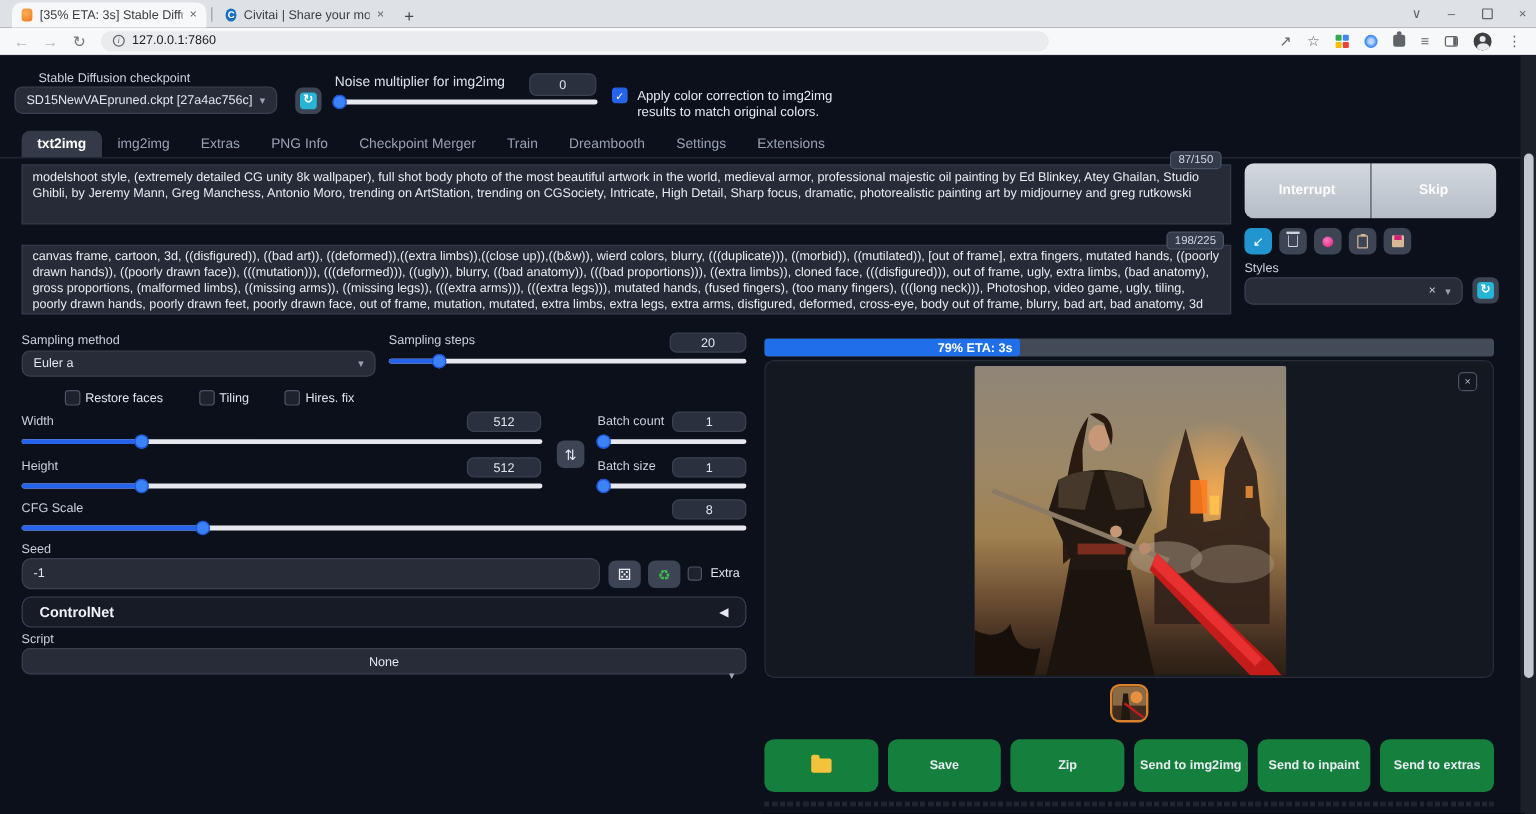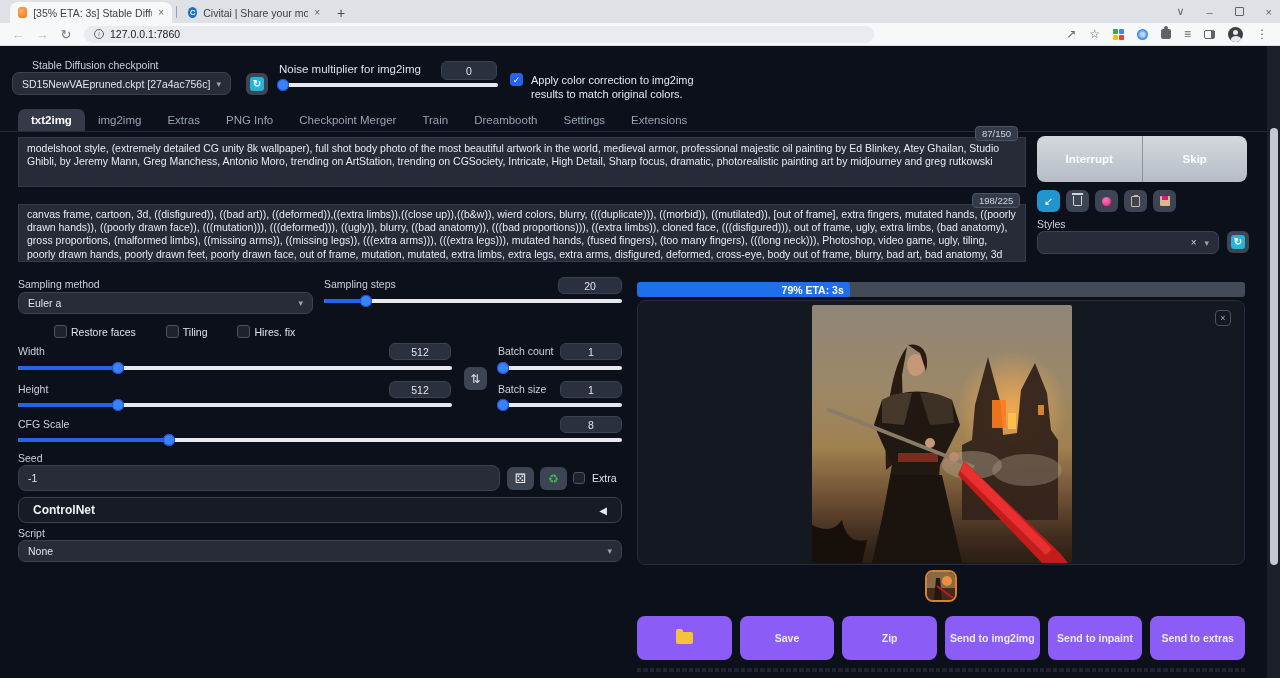--- a/index.html
+++ b/index.html
@@ -68,21 +68,21 @@
   .chip { position:absolute; background:#333a49; border:1px solid #4c5467; border-radius:4px; font-size:9.5px;
           color:#cdd3df; padding:1px 6px; z-index:3; }
 
   .tabnav { position:absolute; left:0; top:62px; width:1280px; height:24px; border-bottom:1px solid #252b3a;
             display:flex; align-items:flex-end; padding-left:18px; gap:0;text-align:right; }
   .tabnav .nav-item { font-size:11.5px; color:#98a1b3; padding:5px 13px; }
   .tabnav .nav-item.active { background:#343a48; border-radius:7px 7px 0 0; color:#fff; font-weight:bold; }
 
   .gray-big-btn { background:linear-gradient(#d3d8de,#b6bdc7); color:#fdfdfe; font-weight:bold; font-size:11.5px;
                   display:flex; align-items:center; justify-content:center; }
-  .outbtn { background:#8b5cf6; border-radius:8px; color:#e8ebf2; font-size:10.5px; font-weight:bold;
+  .outbtn { background:#15803d; border-radius:8px; color:#e8ebf2; font-size:10.5px; font-weight:bold;
             display:flex; align-items:center; justify-content:center; text-align:center; line-height:13px; padding:0 4px; }
   .folder-ic { position:relative; width:17px; height:12px; background:#f5c33b; border-radius:2px; }
   .folder-ic:before { content:""; position:absolute; left:0; top:-3px; width:7px; height:4px; background:#f5c33b; border-radius:2px 2px 0 0; }
 
   .trash-ic { position:relative; width:9px; height:10px; border:1px solid #cfd5df; border-top:none; border-radius:0 0 2px 2px; }
   .trash-ic:before { content:""; position:absolute; left:-2px; top:-3px; width:11px; height:2px; background:#cfd5df; }
   .pink-dot { width:9px; height:9px; border-radius:50%; background:radial-gradient(circle at 40% 35%, #ff79c0, #d61f77); }
   .clip-ic { width:9px; height:11px; border:1px solid #d8b894; border-radius:1px; position:relative; }
   .clip-ic:before { content:""; position:absolute; left:1.5px; top:-2px; width:4px; height:2px; background:#d8b894; }
   .save-ic { width:10px; height:10px; background:#d8b894; border-radius:1px; position:relative; }
@@ -260,21 +260,21 @@
       <span class="lbl" style="color:#dee3ec">Extra</span>
     </div>
 
     <div style="position:absolute; left:18px; top:451px; width:604px; height:26px; border:1px solid #3b4254; border-radius:8px;
                 background:#161b26; display:flex; align-items:center; padding:0 14px;">
       <span style="font-size:12px; font-weight:bold; color:#f0f2f7;">ControlNet</span>
       <span style="margin-left:auto; font-size:10px; color:#e6e9f0;">◀</span>
     </div>
 
     <div class="lbl" style="position:absolute; left:18px; top:481px;">Script</div>
-    <div class="dd" style="position:absolute; left:18px; top:494px; width:604px; height:22px;">
+    <div class="dd" style="position:absolute; left:18px; top:494px; width:604px; height:22px;flex-direction:column;">
       <span>None</span>
       <span class="caret">▾</span>
     </div>
 
     <div style="position:absolute; left:1037px; top:90px; width:210px; height:46px; border-radius:8px; overflow:hidden; display:flex;">
       <div class="gray-big-btn" style="flex:1; border-right:1px solid #8b929c;">Interrupt</div>
       <div class="gray-big-btn" style="flex:1;">Skip</div>
     </div>
 
     <div class="iconbtn" style="left:1037px; top:144px; width:23px; height:22px; background:#2095cf; color:#fff; font-size:11px;">

